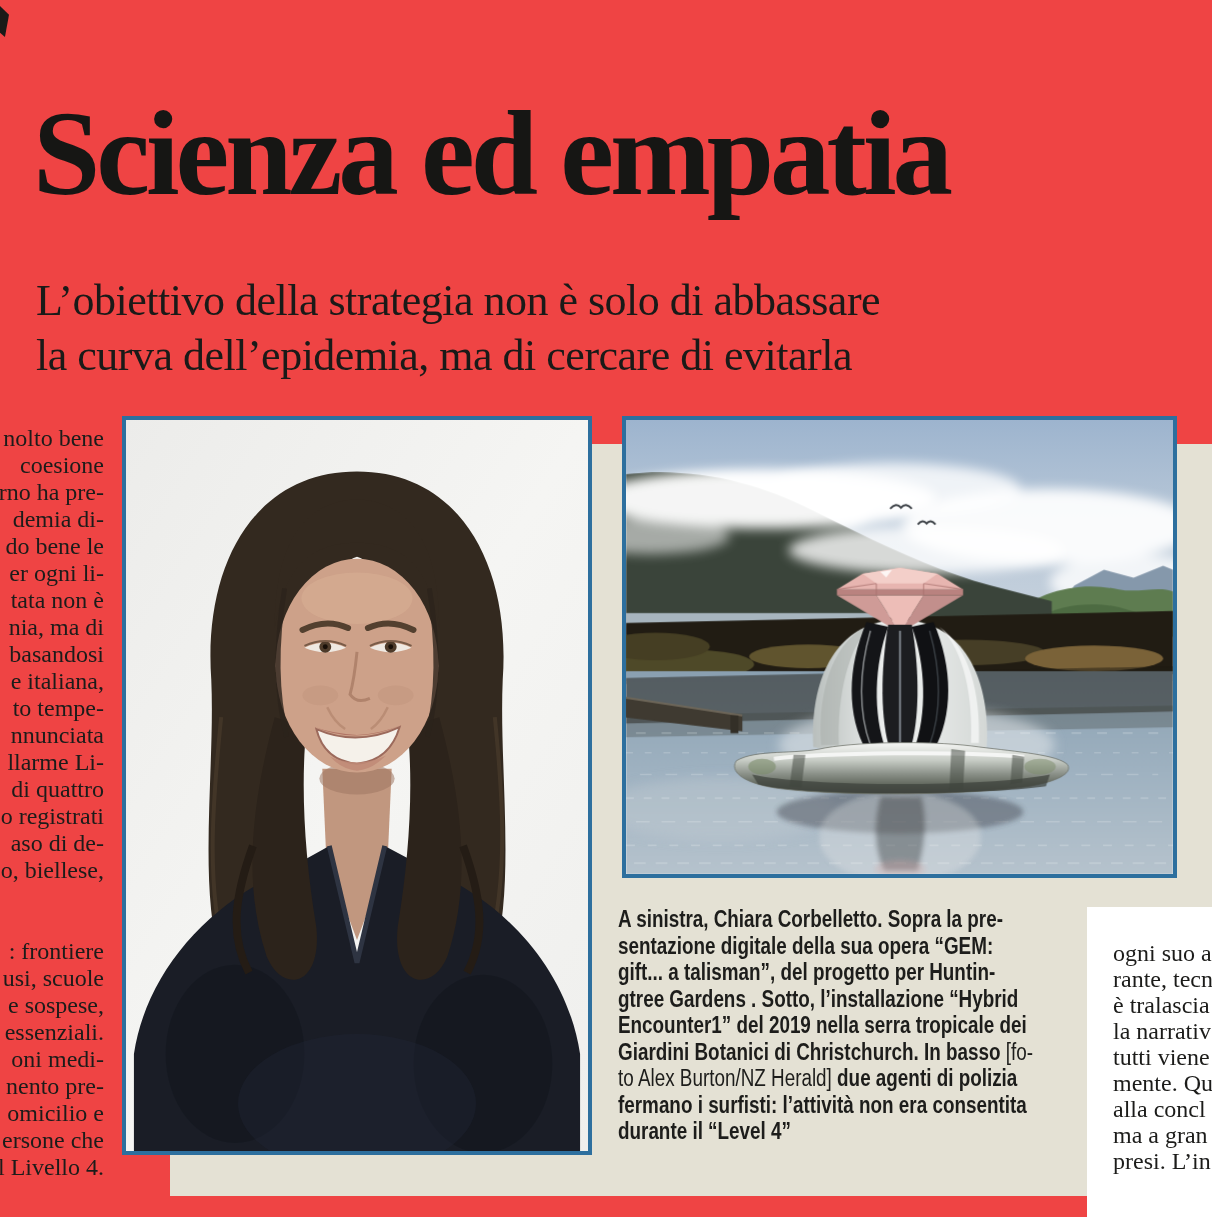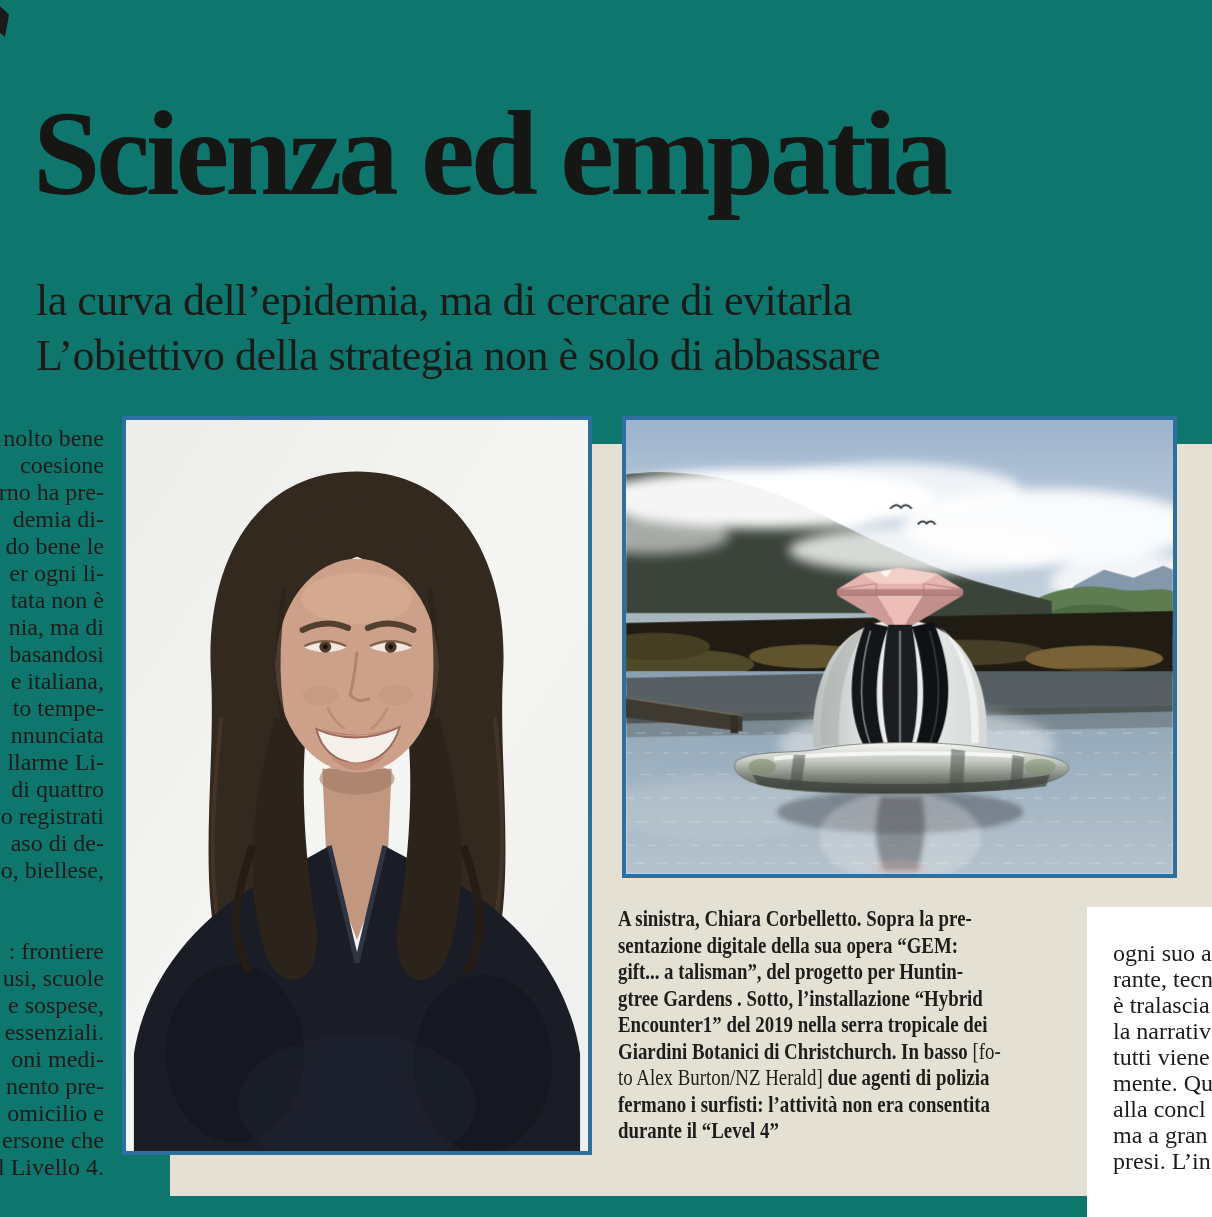--- a/index.html
+++ b/index.html
@@ -1,16 +1,16 @@
 <!DOCTYPE html>
 <html><head>
 <meta charset="utf-8">
 <style>
   html,body{margin:0;padding:0;background:#ffffff;}
-  .page{position:relative;width:1212px;height:1217px;background:#0f766e;overflow:hidden;
+  .page{position:relative;width:1212px;height:1217px;background:#ef4444;overflow:hidden;
         font-family:"Liberation Serif",serif;color:#181816;}
   
   .headline{position:absolute;left:33px;top:14px;font-weight:bold;font-size:121px;
             line-height:117px;letter-spacing:-4px;color:#161614;white-space:nowrap;}
   .subhead{position:absolute;left:36px;top:273px;font-size:44px;line-height:55px;
            letter-spacing:-0.5px;color:#1a1a18;white-space:nowrap;}
   
   .cut-glyph{position:absolute;left:0;top:6px;width:9px;height:31px;background:#1a1a18;
              clip-path:polygon(0 0,100% 28%,55% 100%,0 86%);}
   
@@ -20,43 +20,43 @@
             font-size:24px;line-height:27px;color:#1c1c1a;}
   .left-col .tline{white-space:nowrap;}
   .col-gap{height:54px;}
   
   .photo-frame{position:absolute;border:4px solid #2d6f9e;background:#fff;box-sizing:border-box;}
   .portrait-frame{left:122px;top:416px;width:470px;height:739px;}
   .gem-frame{left:622px;top:416px;width:555px;height:462px;}
   .photo-frame svg{display:block;width:100%;height:100%;}
   
   .caption{position:absolute;left:618px;top:906px;width:465px;
-           font-family:Liberation Serif, serif;font-weight:bold;font-size:23px;
+           font-family:Liberation Sans, sans-serif;font-weight:bold;font-size:23px;
            line-height:26.5px;color:#1d1d1b;}
   .cap-line{transform:scaleX(0.82);transform-origin:0 50%;white-space:nowrap;}
   .cap-r{font-weight:normal;}
   
   .right-box{position:absolute;left:1087px;top:907px;width:140px;height:320px;background:#ffffff;}
   .right-col{padding:33px 0 0 26px;font-size:24px;line-height:26px;color:#1c1c1a;}
   .right-col .tline{white-space:nowrap;}
 </style>
 </head>
 <body>
 
 <div class="page">
 
   <div class="cut-glyph"></div>
 
   <h1 class="headline">
     <div>Scienza ed empatia</div>
   </h1>
 
   <div class="subhead">
+    <div>L’obiettivo della strategia non è solo di abbassare</div>
     <div>la curva dell’epidemia, ma di cercare di evitarla</div>
-    <div>L’obiettivo della strategia non è solo di abbassare</div>
   </div>
 
   <div class="beige-panel"></div>
 
   <div class="left-col">
     <div>
         <div class="tline">nolto bene</div>
         <div class="tline">coesione</div>
         <div class="tline">rno ha pre-</div>
         <div class="tline">demia di-</div>

